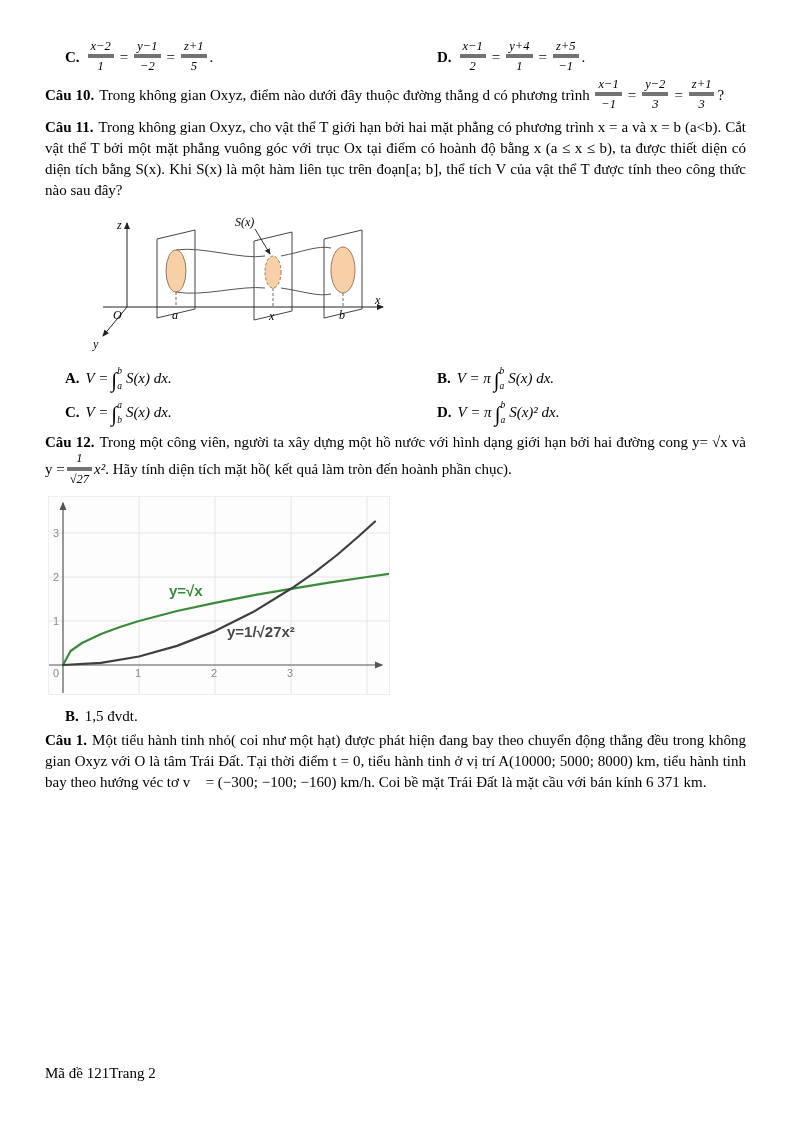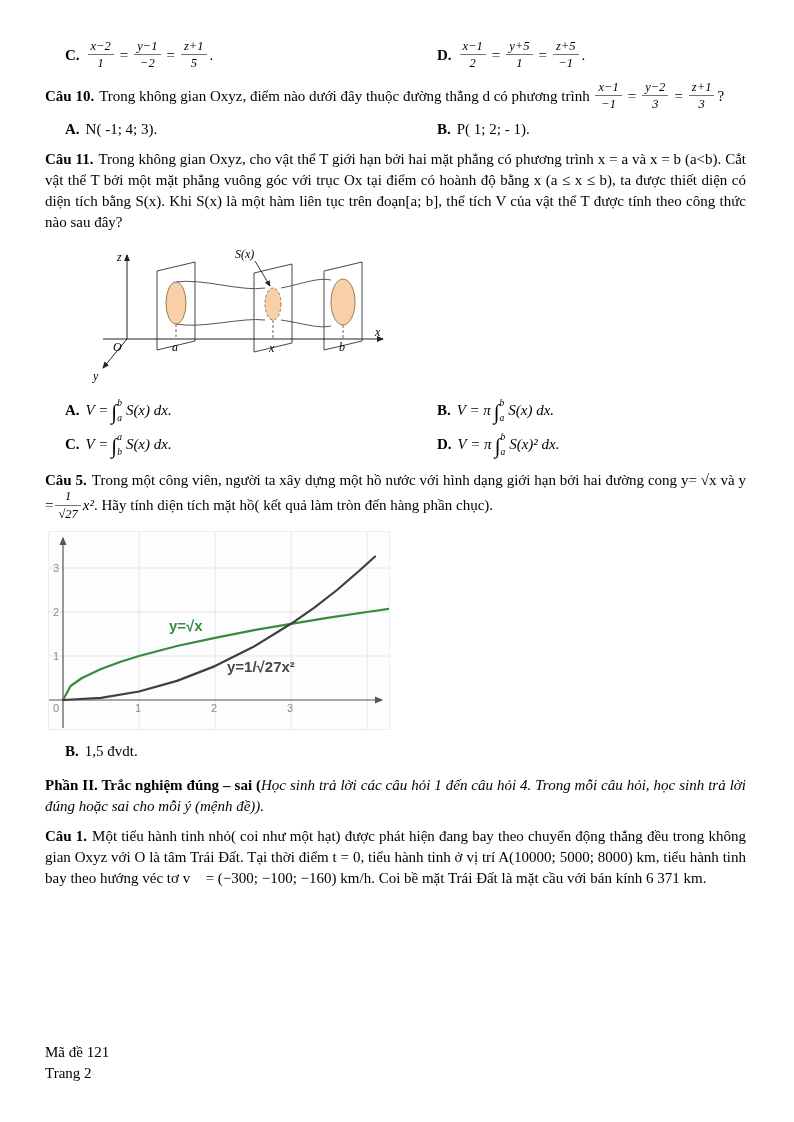--- a/index.html
+++ b/index.html
@@ -2,69 +2,61 @@
 <html><head>
 <meta charset="utf-8">
 <style>
   html,body{margin:0;padding:0;background:#ffffff;}
   .page{
     width:794px;height:1122px;margin:0 auto;background:#fff;position:relative;overflow:hidden;
     font-family:"Liberation Serif",serif;font-size:15px;line-height:1.4;color:#000;
     padding:36px 48px 0 45px;box-sizing:border-box;
   }
   p{margin:0;}
-  .q-para{text-align:justify;margin-top:9px;}
+  .q-para{text-align:justify;margin-top:3px;}
   .q-label{font-weight:bold;margin-right:5px;}
   .opt-row{display:flex;margin-top:5px;align-items:center;}
   .opt{padding-left:20px;}
   .col1{flex:0 0 352px;width:352px;}
   .opt4{flex:0 0 165px;width:165px;padding-left:20px;}
   .ol{font-weight:bold;margin-right:6px;}
   .frac{display:inline-block;vertical-align:middle;text-align:center;font-style:italic;
         font-size:12.5px;line-height:1.15;margin:0 2px;transform:translateY(-2px);}
-  .frac .num{display:block;border-bottom:1px solid #737373;padding:0 3px 1px;}
+  .frac .num{display:block;border-bottom:4px solid #737373;padding:0 3px 1px;}
   .frac .den{display:block;padding:1px 3px 0;}
   .eq{margin:0 4px;}
   .mi{font-style:italic;}
   .tailspan{margin-left:1px;}
   .int-sign{font-size:21px;vertical-align:-4px;margin-left:3px;}
   .int-lims{display:inline-flex;flex-direction:column;justify-content:space-between;height:25px;
             vertical-align:middle;font-size:9.5px;font-style:italic;line-height:1;margin:0 4px 0 0;}
   .figure-wrap{margin:14px 0 2px 42px;}
   .graph-wrap{margin:8px 0 2px 3px;}
   .graph-svg{background:#fdfdfd;border:1px solid #eeeeee;}
   .part2{margin-top:13px;}
-  .footer{position:absolute;left:45px;right:48px;bottom:38px;display:flex;flex-direction:column;}
+  .footer{position:absolute;left:45px;right:48px;bottom:38px;display:flex;}
 </style>
 </head>
 <body>
 
 <div class="page">
 
   <div class="opt-row">
     <div class="opt col1">
       <b class="ol">C.</b><span class="frac"><span class="num">x−2</span><span class="den">1</span></span><span class="eq">=</span><span class="frac"><span class="num">y−1</span><span class="den">−2</span></span><span class="eq">=</span><span class="frac"><span class="num">z+1</span><span class="den">5</span></span><span class="tailspan">.</span>
     </div>
     <div class="opt">
-      <b class="ol">D.</b><span class="frac"><span class="num">x−1</span><span class="den">2</span></span><span class="eq">=</span><span class="frac"><span class="num">y+5</span><span class="den">1</span></span><span class="eq">=</span><span class="frac"><span class="num">z+5</span><span class="den">−1</span></span><span class="tailspan">.</span>
+      <b class="ol">D.</b><span class="frac"><span class="num">x−1</span><span class="den">2</span></span><span class="eq">=</span><span class="frac"><span class="num">y+4</span><span class="den">1</span></span><span class="eq">=</span><span class="frac"><span class="num">z+5</span><span class="den">−1</span></span><span class="tailspan">.</span>
     </div>
   </div>
 
   <p class="q-para">
     <b class="q-label">Câu 10.</b><span>Trong không gian Oxyz, điểm nào dưới đây thuộc đường thẳng d có phương trình</span>
     <span class="frac"><span class="num">x−1</span><span class="den">−1</span></span><span class="eq">=</span><span class="frac"><span class="num">y−2</span><span class="den">3</span></span><span class="eq">=</span><span class="frac"><span class="num">z+1</span><span class="den">3</span></span><span class="tailspan">?</span>
   </p>
-  <div class="opt-row">
-    <div class="opt col1">
-      <b class="ol">A.</b><span>N( -1; 4; 3).</span>
-    </div>
-    <div class="opt">
-      <b class="ol">B.</b><span>P( 1; 2; - 1).</span>
-    </div>
-  </div>
 
   <p class="q-para">
     <b class="q-label">Câu 11.</b><span>Trong không gian Oxyz, cho vật thể T giới hạn bởi hai mặt phẳng có phương trình x = a và x = b (a&lt;b). Cắt vật thể T bởi một mặt phẳng vuông góc với trục Ox tại điểm có hoành độ bằng x (a ≤ x ≤ b), ta được thiết diện có diện tích bằng S(x). Khi S(x) là một hàm liên tục trên đoạn[a; b], thể tích V của vật thể T được tính theo công thức nào sau đây?</span>
   </p>
 
   <div class="figure-wrap">
     <svg width="330" height="140" viewBox="0 0 330 140">
       <defs>
         <marker id="ah1" markerWidth="8" markerHeight="8" refX="6" refY="3" orient="auto">
           <path d="M0,0 L7,3 L0,6 z" fill="#222"></path>
@@ -140,21 +132,21 @@
     </div>
     <div class="opt">
       <b class="ol">D.</b><span class="mi">V =</span> <span class="mi">π</span><span class="int-sign">∫</span><span class="int-lims">
           <span>b</span>
           <span>a</span>
         </span><span class="mi">S(x)² dx.</span>
     </div>
   </div>
 
   <p class="q-para">
-    <b class="q-label">Câu 5.</b><span>Trong một công viên, người ta xây dựng một hồ nước với hình dạng giới hạn bởi hai đường cong y= √x và y =</span><span class="frac"><span class="num">1</span><span class="den">√27</span></span><span class="mi">x²</span><span>. Hãy tính diện tích mặt hồ( kết quả làm tròn đến hàng phần chục).</span>
+    <b class="q-label">Câu 12.</b><span>Trong một công viên, người ta xây dựng một hồ nước với hình dạng giới hạn bởi hai đường cong y= √x và y =</span><span class="frac"><span class="num">1</span><span class="den">√27</span></span><span class="mi">x²</span><span>. Hãy tính diện tích mặt hồ( kết quả làm tròn đến hoành phần chục).</span>
   </p>
 
   <div class="graph-wrap">
     <svg class="graph-svg" width="340" height="197" viewBox="0 0 340 197">
       <defs>
         <marker id="ah2" markerWidth="8" markerHeight="8" refX="6" refY="3" orient="auto">
           <path d="M0,0 L7,3 L0,6 z" fill="#555"></path>
         </marker>
       </defs>
 
@@ -193,23 +185,20 @@
       </g>
     </svg>
   </div>
 
   <div class="opt-row">
     <div class="opt4">
       <b class="ol">B.</b><span>1,5 đvdt.</span>
     </div>
   </div>
 
-  <p class="q-para part2">
-    <b>Phần II. Trắc nghiệm đúng – sai (</b><i>Học sinh trả lời các câu hỏi 1 đến câu hỏi 4. Trong mỗi câu hỏi, học sinh trả lời đúng hoặc sai cho mỗi ý (mệnh đề)).</i>
-  </p>
 
   <p class="q-para">
     <b class="q-label">Câu 1.</b><span>Một tiểu hành tinh nhỏ( coi như một hạt) được phát hiện đang bay theo chuyển động thẳng đều trong không gian Oxyz với O là tâm Trái Đất. Tại thời điểm t = 0, tiểu hành tinh ở vị trí A(10000; 5000; 8000) km, tiểu hành tinh bay theo hướng véc tơ v⃗ = (−300; −100; −160) km/h. Coi bề mặt Trái Đất là mặt cầu với bán kính 6 371 km.</span>
   </p>
 
   <div class="footer">
     <span>Mã đề 121</span>
     <span>Trang 2</span>
   </div>
 

